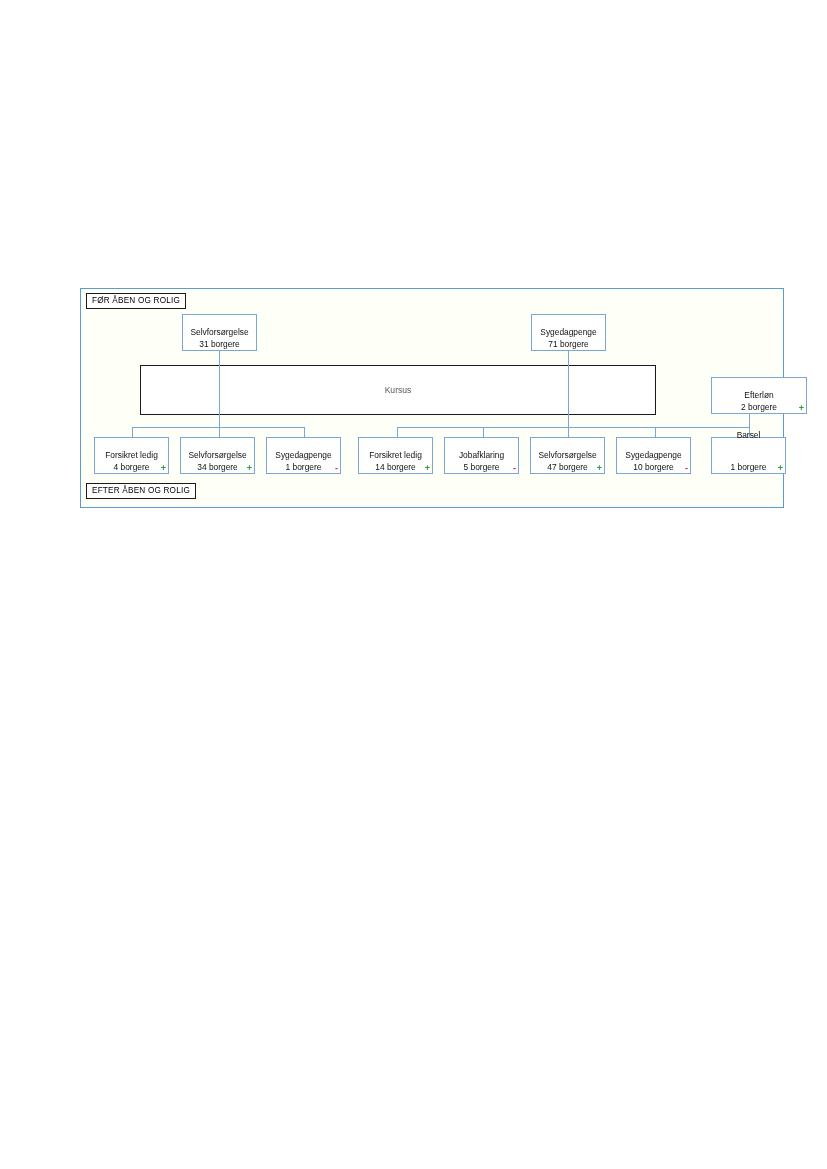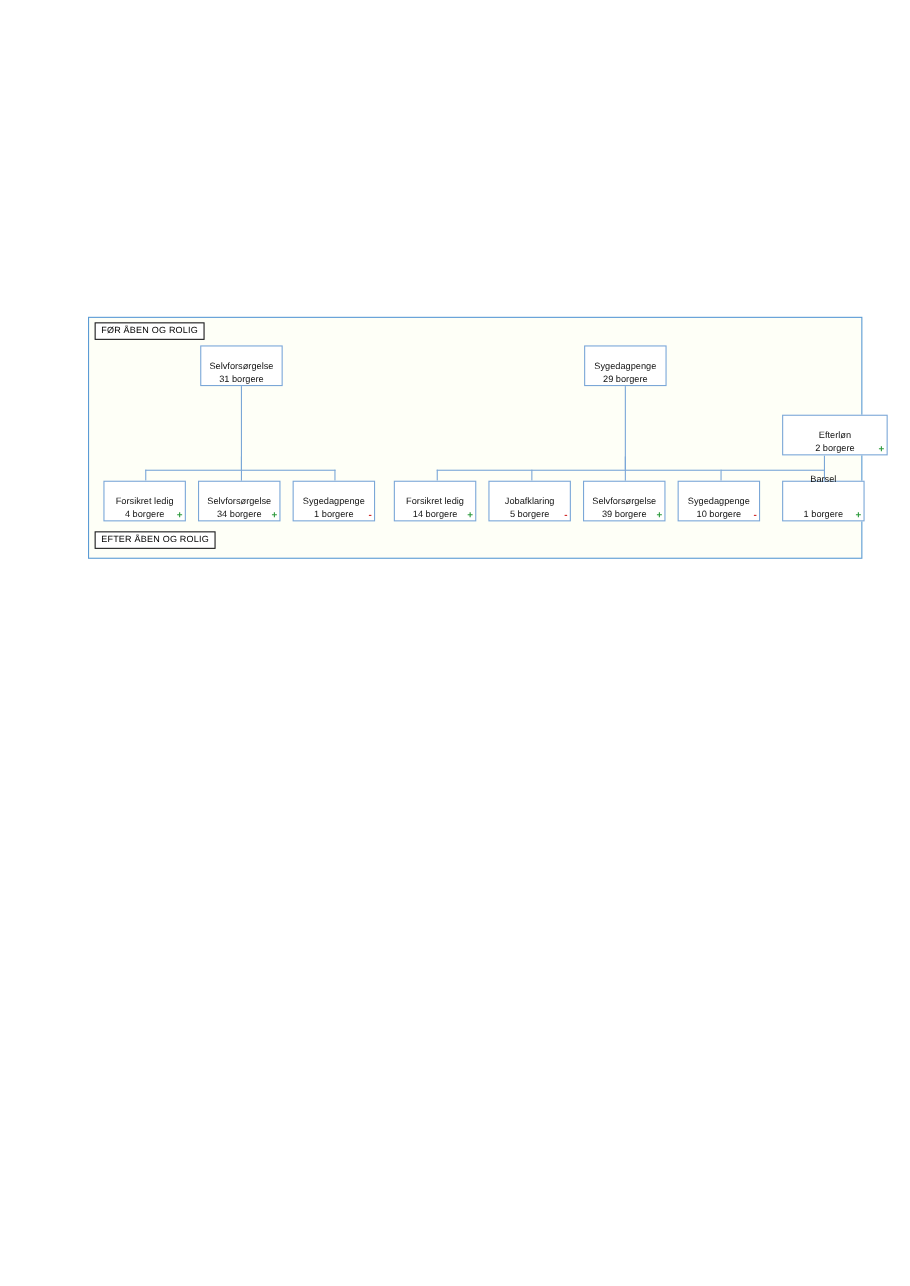--- a/index.html
+++ b/index.html
@@ -126,29 +126,32 @@
 
   <div class="vline" style="left:487px; top:126px; height:12px;"></div>
   <div class="hline" style="left:316px; top:138px; width:258px;"></div>
   <div class="vline" style="left:316px; top:138px; height:10px;"></div>
   <div class="vline" style="left:402px; top:138px; height:10px;"></div>
   <div class="vline" style="left:574px; top:138px; height:10px;"></div>
 
   <div class="vline" style="left:668px; top:125px; height:23px;"></div>
   <div class="hline" style="left:574px; top:138px; width:95px;"></div>
 
+  <div id="node-kursus">
+    <span>Kursus</span>
+  </div>
 
   <div class="node" id="node-before-selv">
     <span class="n-title">Selvforsørgelse</span>
     <span class="n-count">31 borgere</span>
   </div>
 
   <div class="node" id="node-before-syge">
     <span class="n-title">Sygedagpenge</span>
-    <span class="n-count">29 borgere</span>
+    <span class="n-count">71 borgere</span>
   </div>
 
   <div class="node" id="node-efterlon">
     <span class="n-title">Efterløn</span>
     <span class="n-count">2 borgere</span>
     <span class="marker plus">+</span>
   </div>
 
   <div class="node node-after" id="node-after-1">
     <span class="n-title">Forsikret ledig</span>
@@ -175,21 +178,21 @@
   </div>
 
   <div class="node node-after" id="node-after-5">
     <span class="n-title">Jobafklaring</span>
     <span class="n-count">5 borgere</span>
     <span class="marker minus">-</span>
   </div>
 
   <div class="node node-after" id="node-after-6">
     <span class="n-title">Selvforsørgelse</span>
-    <span class="n-count">39 borgere</span>
+    <span class="n-count">47 borgere</span>
     <span class="marker plus">+</span>
   </div>
 
   <div class="node node-after" id="node-after-7">
     <span class="n-title">Sygedagpenge</span>
     <span class="n-count">10 borgere</span>
     <span class="marker minus">-</span>
   </div>
 
   <div class="node node-after" id="node-after-8">

